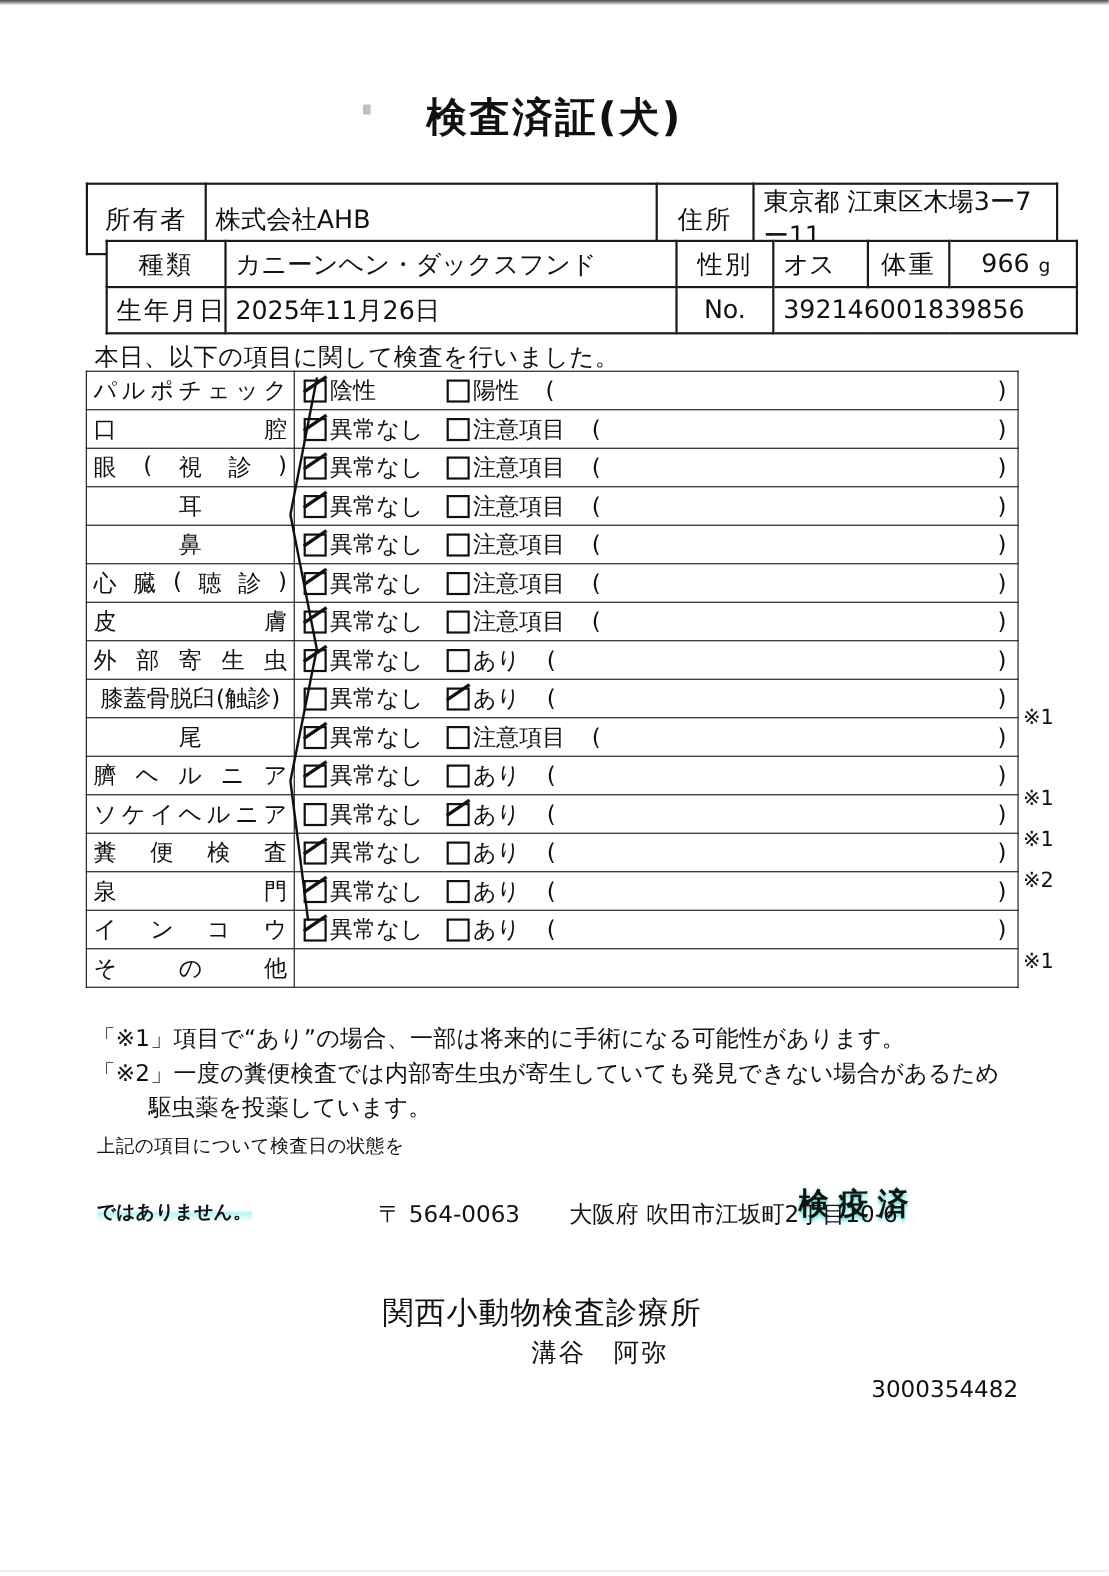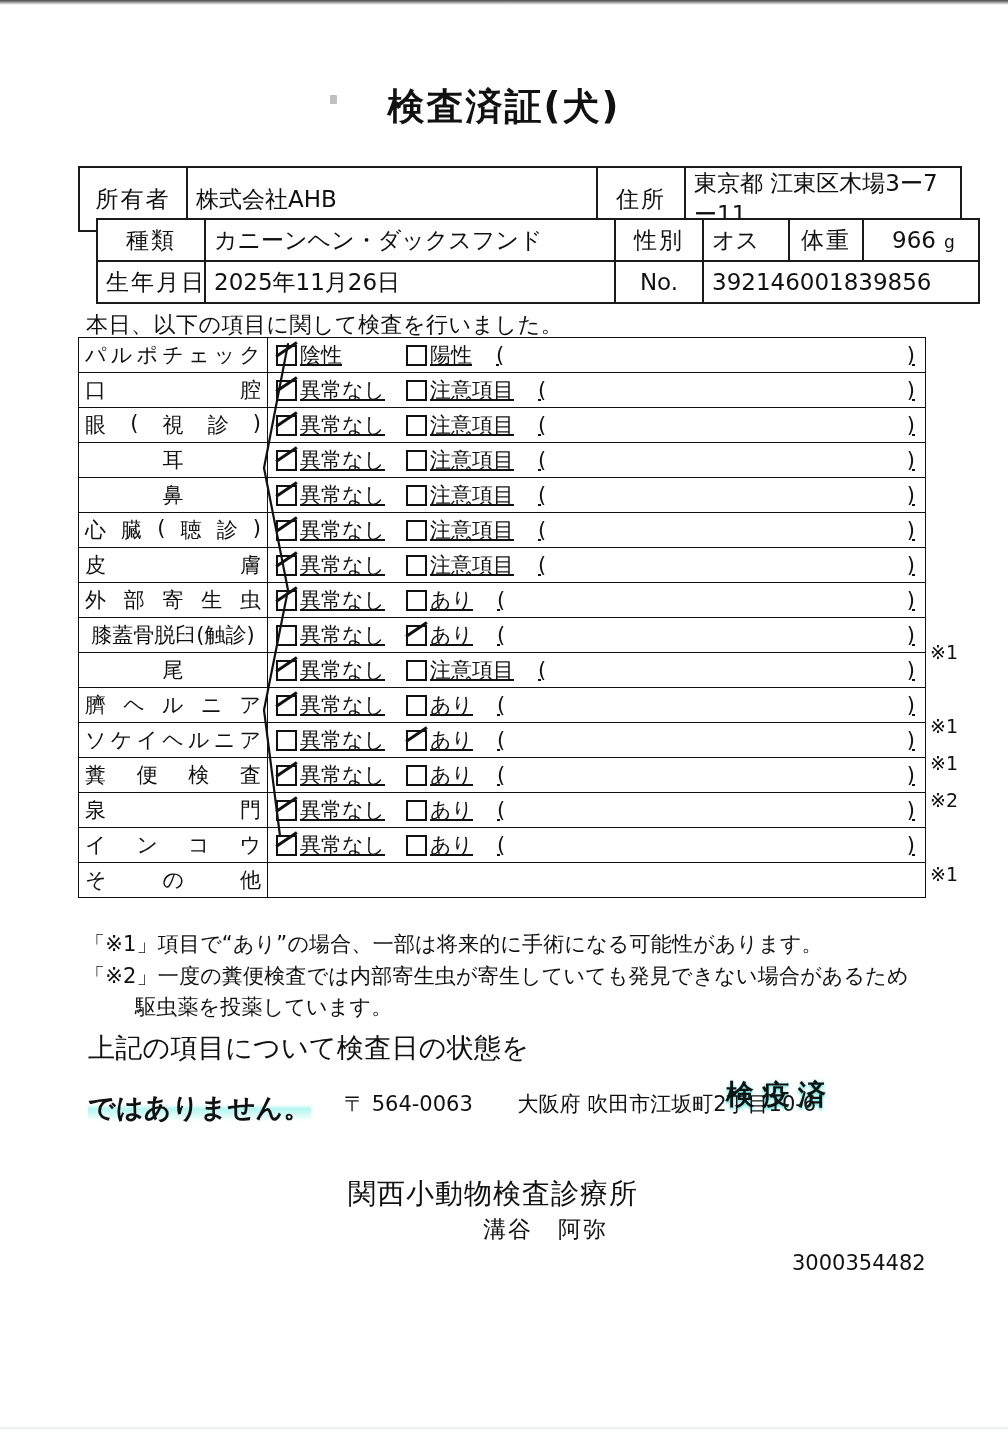--- a/index.html
+++ b/index.html
@@ -42,21 +42,21 @@
   .no-lbl{text-align:center;font-size:21px;}
 
   .intro{position:absolute;left:86px;top:310px;font-size:22px;letter-spacing:.5px;}
 
   
   #check-table{position:absolute;left:78px;top:337px;width:848px;
     border-collapse:collapse;table-layout:fixed;}
   #check-table td{border:1.5px solid #111;height:34px;background:#fff;
     vertical-align:middle;font-size:21px;padding:0;}
   #check-table td.item{width:176px;padding:0 6px;}
-  #check-table td.opts{padding:0 0 0 8px;text-decoration:underline;}
+  #check-table td.opts{padding:0 0 0 8px;}
   .item-inner{display:flex;justify-content:space-between;width:100%;
     font-size:21px;white-space:nowrap;}
   .item-inner.center{justify-content:center;}
   .item-inner.spread span{display:inline-block;}
 
   .optrow{display:flex;align-items:center;width:100%;white-space:nowrap;}
   .opt{display:flex;align-items:center;}
   .opt.first{width:130px;}
   .box{position:relative;display:inline-block;width:17px;height:17px;
     border:2px solid #111;margin-right:3px;flex:none;}
@@ -72,21 +72,21 @@
   
   .pen{position:absolute;left:258px;top:340px;width:50px;height:500px;
     pointer-events:none;}
 
   
   .fn{position:absolute;font-size:21px;letter-spacing:.2px;}
   #fn1{left:84px;top:930px;}
   #fn2a{left:84px;top:962px;}
   #fn2b{left:135px;top:993px;}
 
-  .disc{position:absolute;left:88px;font-size:27px;letter-spacing:.3px;}
+  .disc{position:absolute;left:88px;font-size:17px;letter-spacing:.3px;}
   #disc1{top:1030px;}
   #disc2{top:1060px;}
   #disc3{top:1090px;}
   #disc3 span{background:linear-gradient(180deg,rgba(140,255,245,.0) 40%,rgba(120,240,230,.55) 55%,rgba(255,255,255,0) 95%);font-weight:bold;}
 
   .stamp{position:absolute;left:726px;top:1038px;font-size:28px;letter-spacing:8px;
     font-weight:700;color:#111;
     text-shadow:0 2px 3px rgba(60,225,215,.85),0 -1px 2px rgba(150,245,240,.5);margin-top:38px;}
 
   .clinic{position:absolute;text-align:left;}

